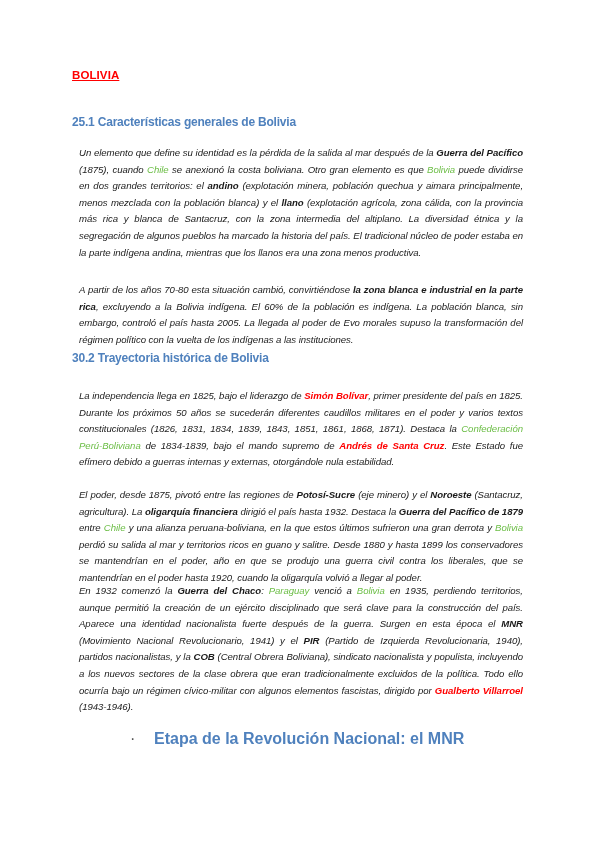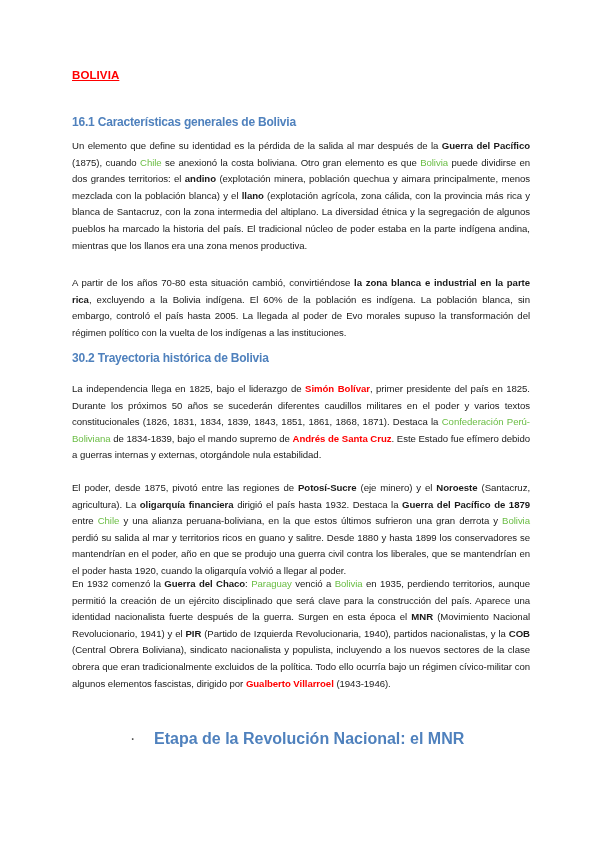--- a/index.html
+++ b/index.html
@@ -4,34 +4,34 @@
   <style>
     html, body { margin: 0; padding: 0; background: #ffffff; }
     body { width: 600px; height: 848px; position: relative; overflow: hidden;
       font-family: "Liberation Sans", sans-serif; color: #1a1a1a; }
     .page { position: absolute; left: 72px; top: 0; width: 458px; }
     .doc-title { position: absolute; top: 69px; left: 0; font-size: 11.5px; font-weight: bold;
       color: #ff0000; text-decoration: underline; letter-spacing: 0.1px; }
     .h2 { position: absolute; left: 0; font-size: 12px; font-weight: bold; color: #4f81bd; letter-spacing: -0.2px; }
     .para { position: absolute; left: 0; width: 458px; font-size: 9.6px; line-height: 16.6px;
       text-align: justify; letter-spacing: -0.05px; }
-    .para p { margin: 0; }
+    .para p { margin: 7px; font-style: italic; }
     .b { font-weight: bold; }
     .g { color: #6bbd45; font-weight: normal; }
     .r { color: #ff0000; font-weight: bold; }
     .bullet { position: absolute; left: 58px; top: 730px; font-size: 16px; color: #4f81bd; font-weight: bold; }
     .bullet .dot { display: inline-block; width: 24px; color: #555; font-weight: normal; }
   </style>
 </head>
 <body>
 
 <div class="page">
   <div class="doc-title">BOLIVIA</div>
 
-  <div class="h2" style="top:115px;">16.1 Características generales de Bolivia</div>
+  <div class="h2" style="top:115px;">25.1 Características generales de Bolivia</div>
 
   <div class="para" style="top:138px;">
       <p><span>Un elemento que define su identidad es la pérdida de la salida al mar después de la </span><span class="b">Guerra del Pacífico</span><span> (1875), cuando </span><span class="g">Chile</span><span> se anexionó la costa boliviana. Otro gran elemento es que </span><span class="g">Bolivia</span><span> puede dividirse en dos grandes territorios: el </span><span class="b">andino</span><span> (explotación minera, población quechua y aimara principalmente, menos mezclada con la población blanca) y el </span><span class="b">llano</span><span> (explotación agrícola, zona cálida, con la provincia más rica y blanca de Santacruz, con la zona intermedia del altiplano. La diversidad étnica y la segregación de algunos pueblos ha marcado la historia del país. El tradicional núcleo de poder estaba en la parte indígena andina, mientras que los llanos era una zona menos productiva.</span></p>
     </div>
 
   <div class="para" style="top:275px;">
       <p><span>A partir de los años 70-80 esta situación cambió, convirtiéndose </span><span class="b">la zona blanca e industrial en la parte rica</span><span>, excluyendo a la Bolivia indígena. El 60% de la población es indígena. La población blanca, sin embargo, controló el país hasta 2005. La llegada al poder de Evo morales supuso la transformación del régimen político con la vuelta de los indígenas a las instituciones.</span></p>
     </div>
 
   <div class="h2" style="top:351px;">30.2 Trayectoria histórica de Bolivia</div>

